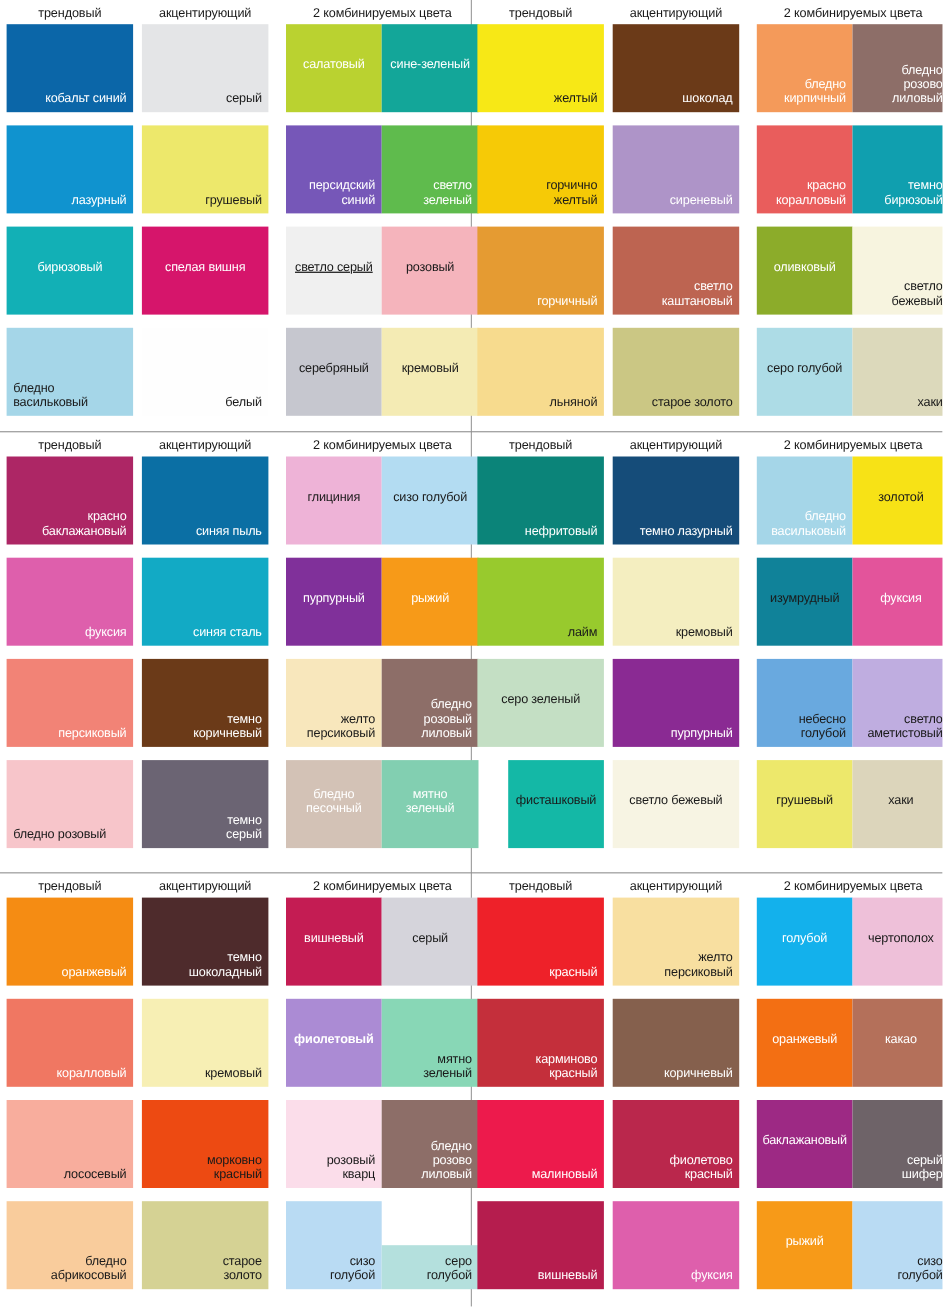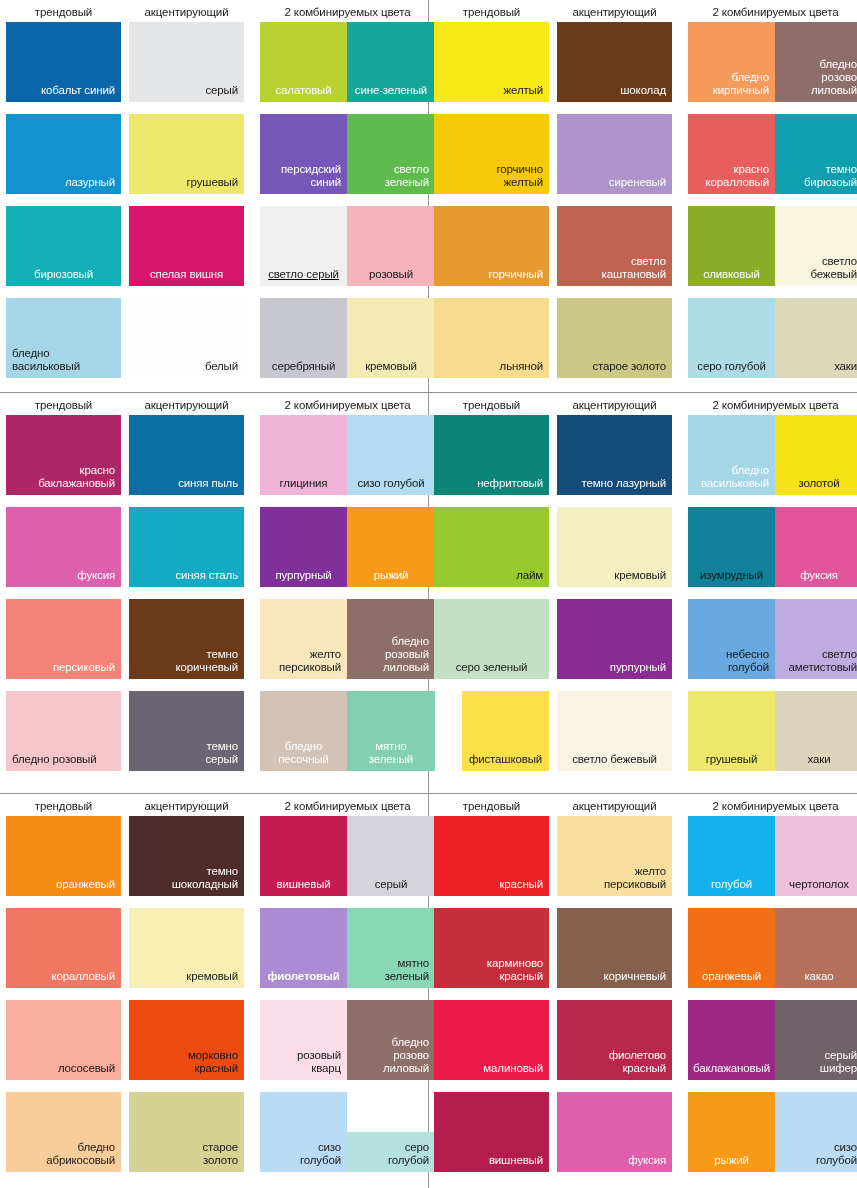--- a/index.html
+++ b/index.html
@@ -84,21 +84,21 @@
   }
   .swatch-label {
     font-size: 11.5px;
     line-height: 13px;
     text-align: right;
     white-space: pre-line;
     letter-spacing: -0.15px;
   }
   .swatch.lbl-left { justify-content: flex-start; }
   .swatch.lbl-left .swatch-label { text-align: left; }
-  .swatch.lbl-center { justify-content: center; }
+  .swatch.lbl-center { justify-content: center; align-items: center; }
   .swatch.lbl-center .swatch-label { text-align: center; }
 </style>
 </head>
 <body>
 
 <div id="sheet">
 
   <div class="divider-v" style="left:428px;"></div>
   <div class="divider-h" style="top:392px;"></div>
   <div class="divider-h" style="top:793px;"></div>
@@ -401,21 +401,21 @@
             <div class="swatch" style="background: rgb(105, 169, 223);">
               <div class="swatch-label" style="color: rgb(26, 26, 26);">небесно
 голубой</div>
             </div>
             <div class="swatch" style="background: rgb(191, 173, 224);">
               <div class="swatch-label" style="color: rgb(26, 26, 26);">светло
 аметистовый</div>
             </div>
           </div>
           <div class="swatch-row">
-            <div class="swatch lbl-center" style="background: #fde047; margin-left: 28px;">
+            <div class="swatch lbl-center" style="background: #14b8a6; margin-left: 28px;">
               <div class="swatch-label" style="color: rgb(26, 26, 26);">фисташковый</div>
             </div>
             <div class="spacer"></div>
             <div class="swatch lbl-center" style="background: rgb(247, 244, 227);">
               <div class="swatch-label" style="color: rgb(26, 26, 26);">светло бежевый</div>
             </div>
             <div class="spacer"></div>
             <div class="swatch lbl-center" style="background: rgb(237, 232, 107);">
               <div class="swatch-label" style="color: rgb(26, 26, 26);">грушевый</div>
             </div>

